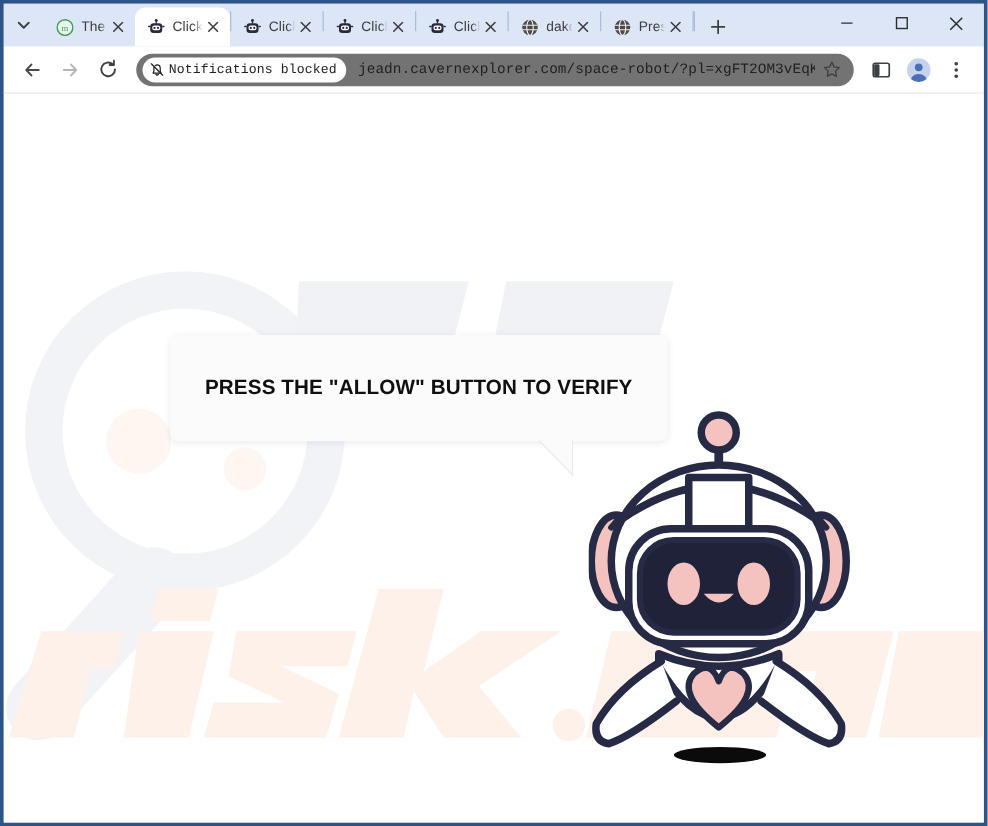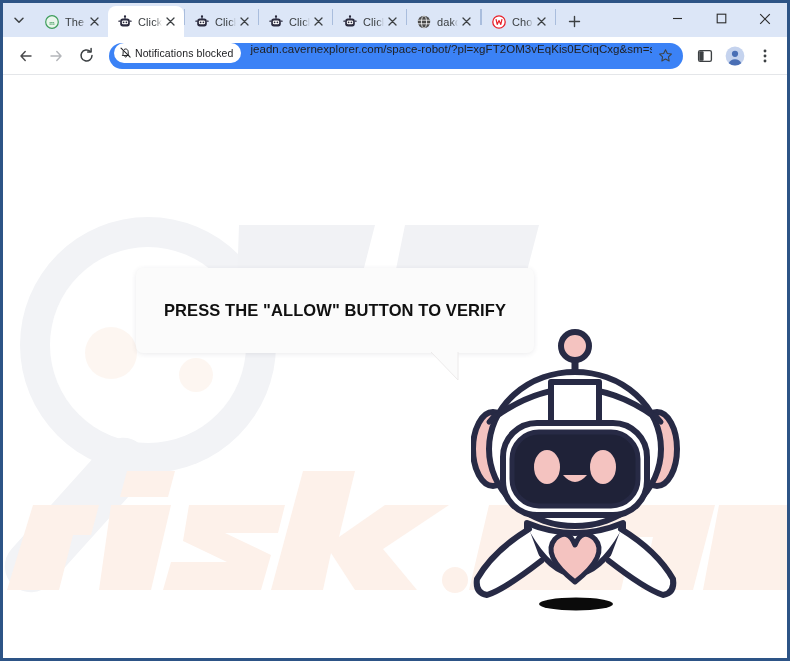--- a/index.html
+++ b/index.html
@@ -97,26 +97,27 @@
     padding: 0 8px;
     border-bottom: 1px solid #e4e6e9;
   }
   .navbtn {
     width: 30px; height: 30px;
     display:flex; align-items:center; justify-content:center;
     border-radius: 50%; flex: 0 0 auto;
   }
   .omnibox {
     flex: 1 1 auto; height: 26px;
-    background: #3b82f6;
+    background: #737373;
     border-radius: 14px;
-    display: flex; 
+    display: flex; align-items: center;
     margin: 0 6px 0 8px;
     padding: 0 9px 0 5px;
     min-width: 0;
+    font-family: Liberation Mono, monospace;
   }
   .chip {
     display: flex; align-items: center;
     height: 20px;
     background: #ffffff;
     border-radius: 11px;
     padding: 0 8px 0 5px;
     flex: 0 0 auto;
     margin-right: 9px;
   }
@@ -305,37 +306,38 @@
       <span class="tab-title">dako</span>
       <span class="tab-close">
         <svg width="9" height="9" viewBox="0 0 9 9">
           <path d="M1 1 L8 8 M8 1 L1 8" stroke="#3c4043" stroke-width="1.3" stroke-linecap="round"></path>
         </svg>
       </span>
     </div>
 
     <div class="tab-sep"></div>
 
-
-    <div class="tab-sep"></div>
-
     <div class="tab inactive">
       <span class="tab-fav">
         <svg width="14" height="14" viewBox="0 0 14 14">
-          <circle cx="7" cy="7" r="6.2" fill="#ffffff" stroke="#e8202a" stroke-width="1.3"></circle>
-          <path d="M4 4.2 L5.2 9.4 L7 5.6 L8.8 9.4 L10 4.2" fill="none" stroke="#e8202a" stroke-width="1.2" stroke-linejoin="round"></path>
-        </svg>
-      </span>
-      <span class="tab-title">Cho</span>
-      <span class="tab-close">
-        <svg width="9" height="9" viewBox="0 0 9 9">
-          <path d="M1 1 L8 8 M8 1 L1 8" stroke="#3c4043" stroke-width="1.3" stroke-linecap="round"></path>
-        </svg>
-      </span>
-    </div>
+          <circle cx="7" cy="7" r="6.2" fill="#4a4a4a"></circle>
+          <ellipse cx="7" cy="7" rx="2.6" ry="6.2" fill="none" stroke="#f0f0f0" stroke-width="0.9"></ellipse>
+          <path d="M1 5.2 H13 M1 8.8 H13" stroke="#f0f0f0" stroke-width="0.9"></path>
+        </svg>
+      </span>
+      <span class="tab-title">Pres</span>
+      <span class="tab-close">
+        <svg width="9" height="9" viewBox="0 0 9 9">
+          <path d="M1 1 L8 8 M8 1 L1 8" stroke="#3c4043" stroke-width="1.3" stroke-linecap="round"></path>
+        </svg>
+      </span>
+    </div>
+
+    <div class="tab-sep"></div>
+
 
     <div class="tab-sep"></div>
 
     <div class="newtab">
       <svg width="13" height="13" viewBox="0 0 13 13">
         <path d="M6.5 1.5 V11.5 M1.5 6.5 H11.5" stroke="#3c4043" stroke-width="1.4" stroke-linecap="round"></path>
       </svg>
     </div>
 
     <div class="wincontrols">

